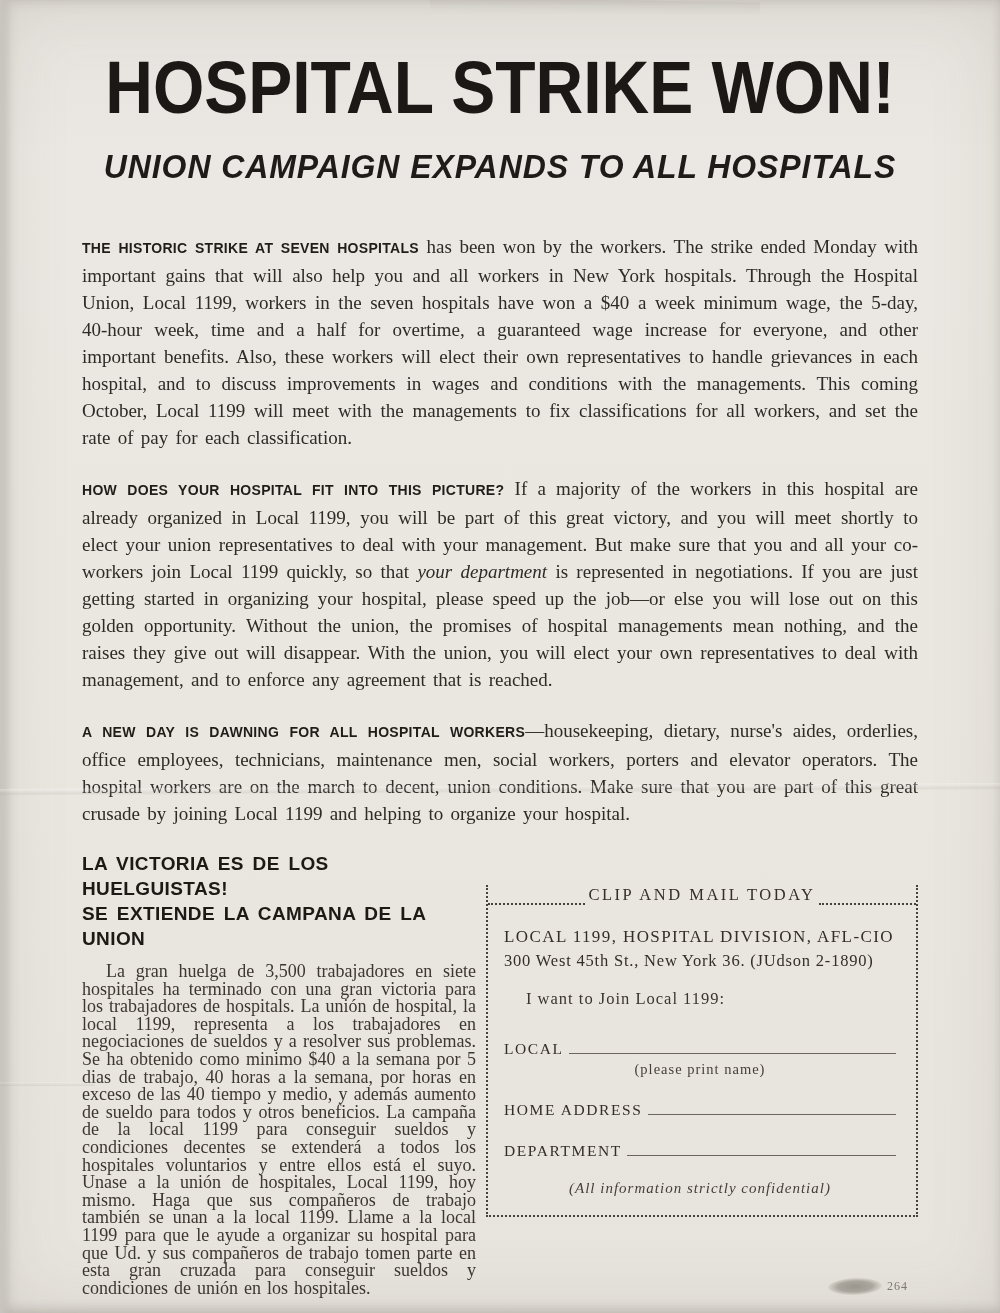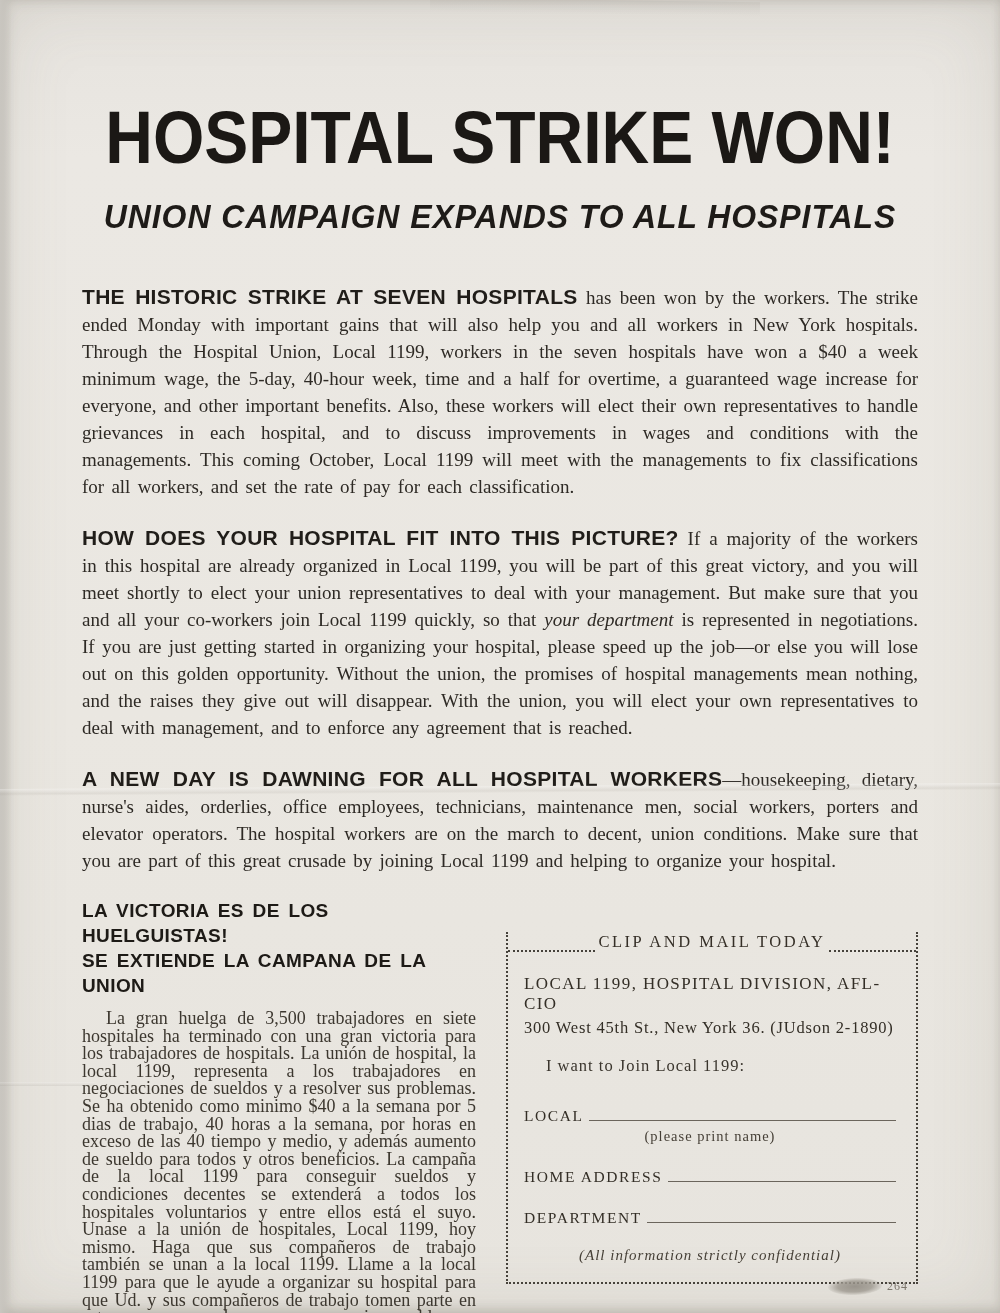--- a/index.html
+++ b/index.html
@@ -17,21 +17,21 @@
   .edge-left{position:absolute;left:0;top:0;bottom:0;width:12px;
     background:linear-gradient(90deg,#c9c6c0,rgba(201,198,192,0));}
   .crease{position:absolute;pointer-events:none;}
   .crease-mid{left:0;right:0;top:786px;height:7px;opacity:.55;
     background:linear-gradient(180deg,rgba(255,255,255,.55),rgba(140,134,125,.22) 70%,rgba(140,134,125,0));transform:rotate(-.35deg);}
   .crease-left{left:0;top:1082px;width:95px;height:4px;opacity:.5;
     background:linear-gradient(180deg,rgba(255,255,255,.4),rgba(140,134,125,.3));}
   .crease-top{left:430px;top:0;width:330px;height:14px;opacity:.5;
     background:linear-gradient(180deg,rgba(150,144,135,.25),rgba(150,144,135,0));transform:rotate(.8deg);}
 
-  header{padding-top:100px;text-align:center;}
+  header{padding-top:50px;text-align:center;}
   .title{
     margin:0;line-height:1;
     font-family:"Liberation Sans","DejaVu Sans",sans-serif;
     font-weight:700;font-size:75px;letter-spacing:0;
     color:#1b1815;transform:scaleX(.88);transform-origin:50% 50%;
     white-space:nowrap;
   }
   .subtitle{
     margin:24px 0 0;line-height:1;
     font-family:"Liberation Sans","DejaVu Sans",sans-serif;
@@ -43,26 +43,26 @@
   .content{width:836px;margin:0 auto;}
   .body-en{margin-top:50px;}
   .para{
     margin:0 0 24px;
     font-size:19px;line-height:27px;
     text-align:justify;word-spacing:2.5px;
     color:#2e2a25;
   }
   .lead{
     font-family:"Liberation Sans","DejaVu Sans",sans-serif;
-    font-weight:700;font-size:21px;letter-spacing:.3px;color:#201d19;
+    font-weight:700;font-size:14px;letter-spacing:.3px;color:#201d19;
     word-spacing:3px;
   }
   .para em{font-style:italic;}
 
-  .bottom{display:flex;gap:30px;margin-top:22px;align-items:flex-start;}
+  .bottom{display:flex;gap:10px;margin-top:22px;align-items:flex-start;}
   .spanish-col{width:394px;flex:0 0 394px;}
   .spanish-heading{
     margin:0 0 12px;
     font-family:"Liberation Sans","DejaVu Sans",sans-serif;
     font-weight:700;font-size:19px;line-height:25px;letter-spacing:.4px;
     color:#1d1a16;word-spacing:3px;
   }
   .spanish-body{
     margin:0;font-size:18px;line-height:17.6px;
     text-align:justify;text-indent:24px;word-spacing:1.5px;

